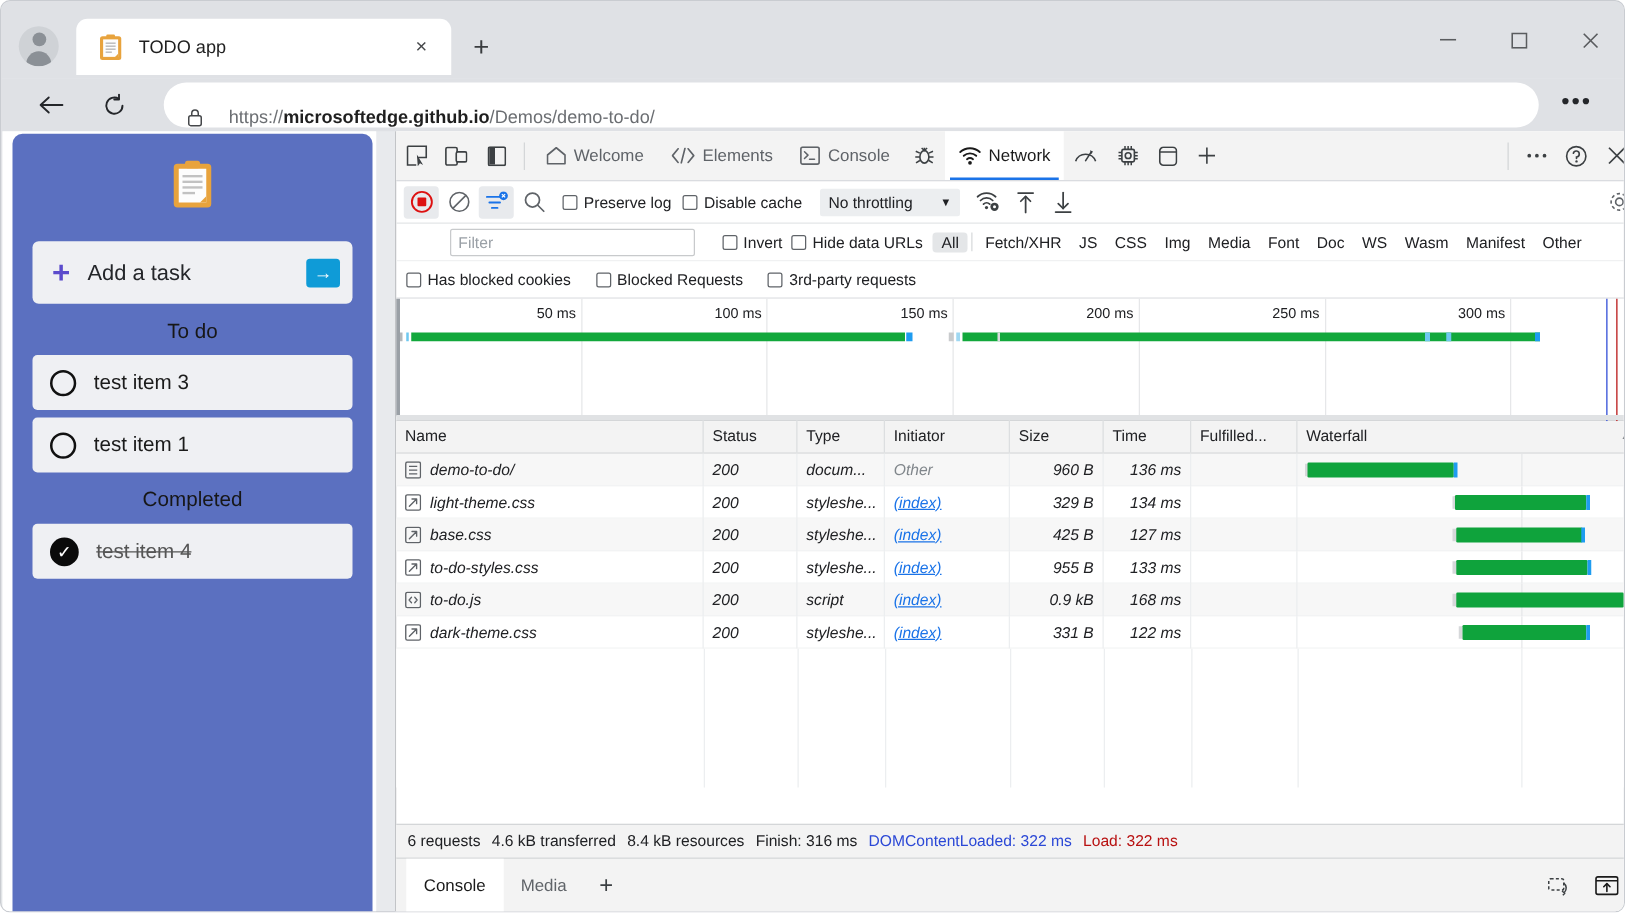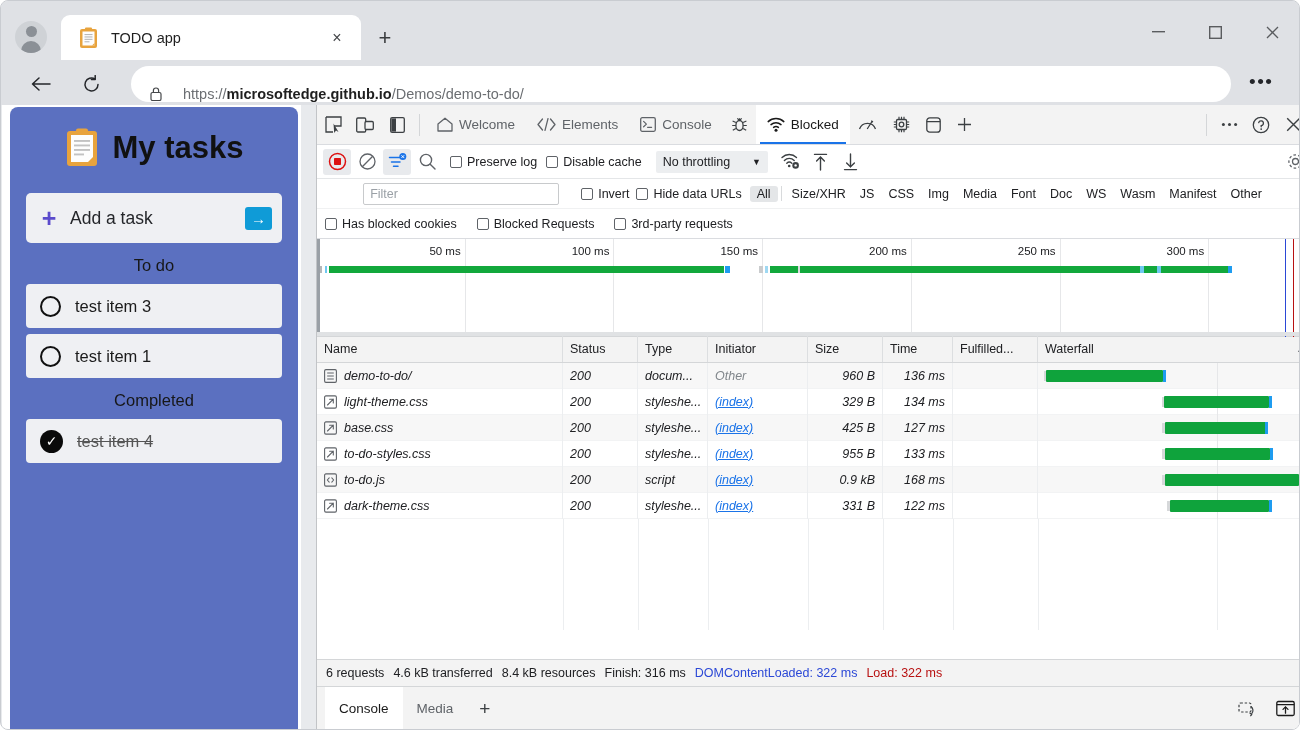--- a/index.html
+++ b/index.html
@@ -395,21 +395,20 @@
             <rect x="2" y="3" width="30" height="35" rx="3" fill="#e8a33d"></rect>
             <rect x="6" y="7" width="22" height="27" fill="#fdfdfd"></rect>
             <rect x="11" y="0.5" width="12" height="6" rx="2" fill="#e8a33d"></rect>
             <rect x="9" y="12" width="16" height="1.9" fill="#c2c2c2"></rect>
             <rect x="9" y="16.5" width="16" height="1.9" fill="#c2c2c2"></rect>
             <rect x="9" y="21" width="16" height="1.9" fill="#c2c2c2"></rect>
             <rect x="9" y="25.5" width="10" height="1.9" fill="#c2c2c2"></rect>
             <path d="M23 34 L28 34 L28 29 Z" fill="#e8a33d"></path>
           </svg>
         </span>
-        <span class="todo-title">My tasks</span>
       </div>
 
       <div class="add-task">
         <span class="add-plus">+</span>
         <span class="add-placeholder">Add a task</span>
         <span class="add-go">→</span>
       </div>
 
       <div>
         <div class="list-heading">To do</div>
@@ -499,21 +498,21 @@
       </div>
       <div class="dt-tab active">
         <span>
           <svg width="18" height="15" viewBox="0 0 18 15">
             <path d="M1.2 4.6 A11.5 11.5 0 0 1 16.8 4.6" stroke="#1a1a1a" stroke-width="1.5" fill="none" stroke-linecap="round"></path>
             <path d="M4 7.6 A7.5 7.5 0 0 1 14 7.6" stroke="#1a1a1a" stroke-width="1.5" fill="none" stroke-linecap="round"></path>
             <path d="M6.6 10.4 A3.8 3.8 0 0 1 11.4 10.4" stroke="#1a1a1a" stroke-width="1.5" fill="none" stroke-linecap="round"></path>
             <circle cx="9" cy="13.2" r="1.5" fill="#1a1a1a"></circle>
           </svg>
         </span>
-        <span>Blocked</span>
+        <span>Network</span>
       </div>
       <div class="dt-tab icon-only">
         <span>
           <svg width="19" height="15" viewBox="0 0 19 15">
             <path d="M1.5 12 A8.5 8.5 0 0 1 17.5 12" stroke="#3c4043" stroke-width="1.3" fill="none"></path>
             <path d="M9.5 11.5 L14 4.5" stroke="#3c4043" stroke-width="1.3" stroke-linecap="round"></path>
             <path d="M13 3.2 L15.4 4.2 L13.9 6.3 Z" fill="#3c4043"></path>
           </svg>
         </span>
       </div>
@@ -647,21 +646,21 @@
         <span class="box"></span>
         <span>Invert</span>
       </label>
       <label class="cbx">
         <span class="box"></span>
         <span>Hide data URLs</span>
       </label>
 
       <div class="ftype active" style="margin-left:8px">All</div>
       <div class="ftype-sep"></div>
-      <div class="ftype">Size/XHR</div>
+      <div class="ftype">Fetch/XHR</div>
       <div class="ftype">JS</div>
       <div class="ftype">CSS</div>
       <div class="ftype">Img</div>
       <div class="ftype">Media</div>
       <div class="ftype">Font</div>
       <div class="ftype">Doc</div>
       <div class="ftype">WS</div>
       <div class="ftype">Wasm</div>
       <div class="ftype">Manifest</div>
       <div class="ftype">Other</div>

